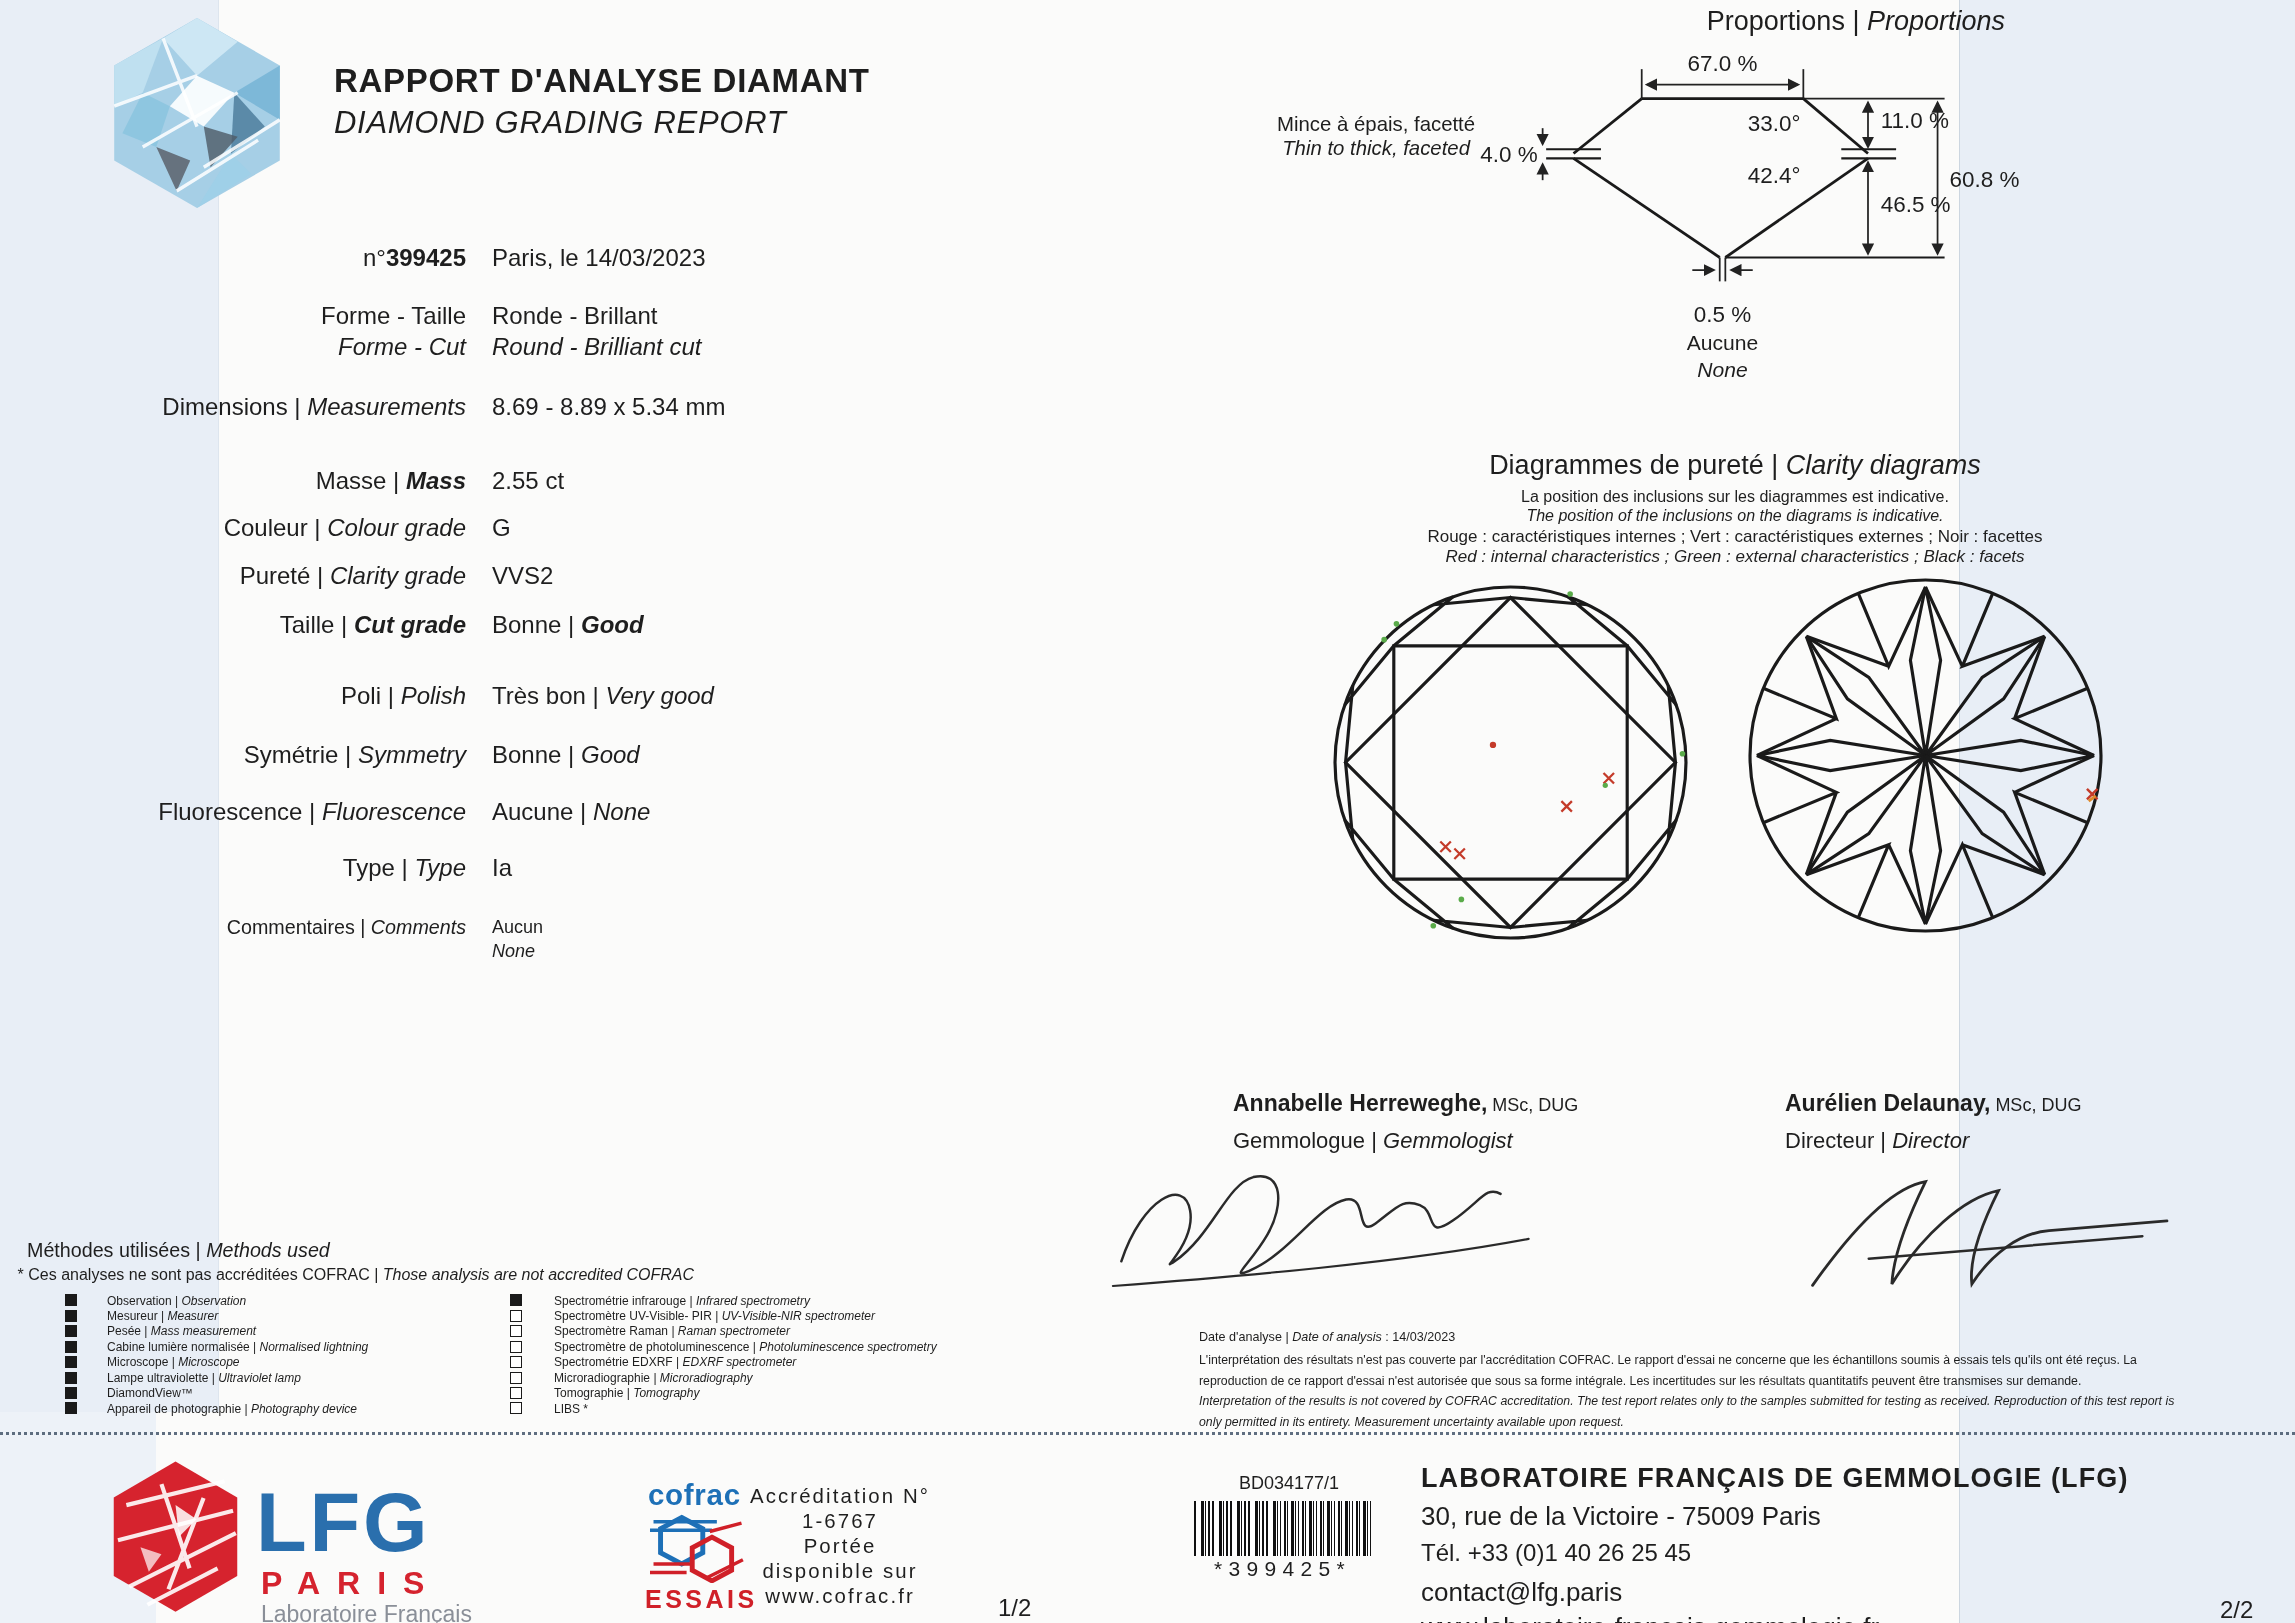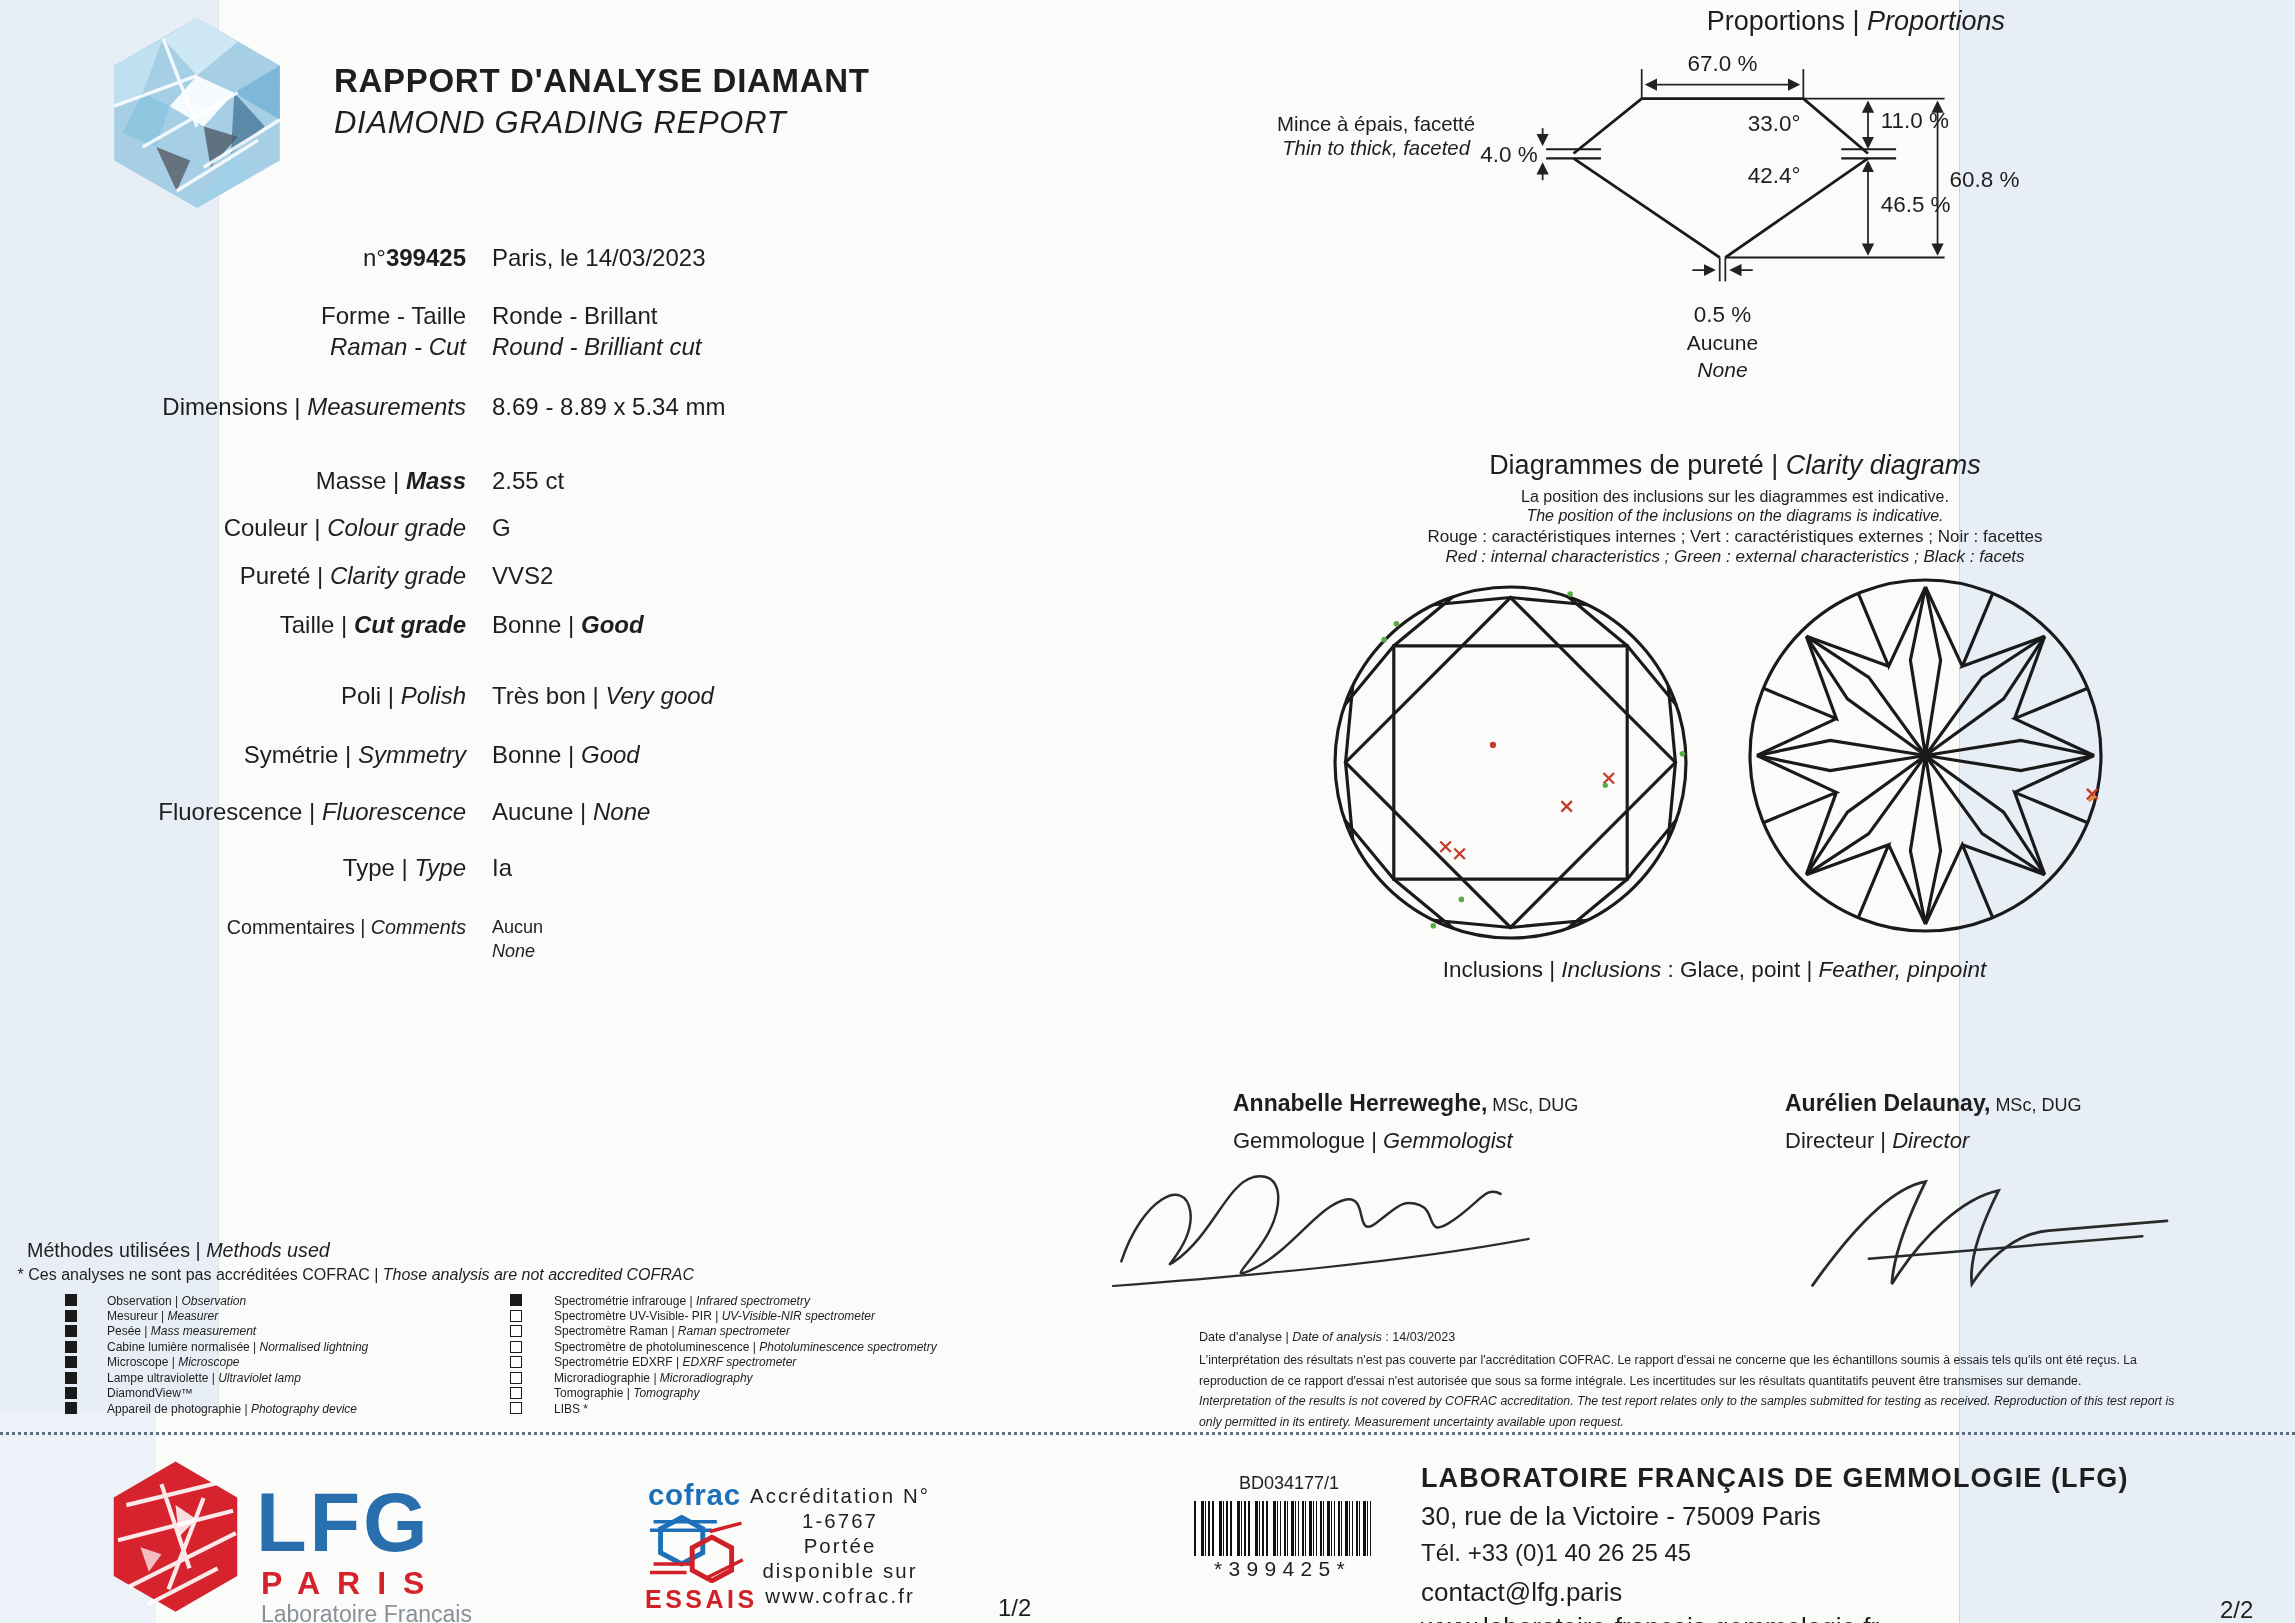--- a/index.html
+++ b/index.html
@@ -46,21 +46,21 @@
   <div class="abs" style="left:334px;top:62px;font-size:33px;font-weight:bold;letter-spacing:0.7px;">RAPPORT D'ANALYSE DIAMANT</div>
   <div class="abs it" style="left:334px;top:105px;font-size:31px;font-weight:normal;letter-spacing:0.7px;">DIAMOND GRADING REPORT</div>
 
   <div>
     <div class="row-lbl" style="top:244px;"><span>n°</span><b>399425</b></div>
     <div class="row-val" style="top:244px;">Paris, le 14/03/2023</div>
   </div>
 
   <div>
     <div class="row-lbl" style="top:302px;">Forme - Taille</div>
-    <div class="row-lbl it" style="top:333px;">Raman - Cut</div>
+    <div class="row-lbl it" style="top:333px;">Forme - Cut</div>
     <div class="row-val" style="top:302px;">Ronde - Brillant</div>
     <div class="row-val it" style="top:333px;">Round - Brilliant cut</div>
   </div>
 
   <div>
     <div class="row-lbl" style="top:393px;"><span>Dimensions</span><span> | </span><span class="it">Measurements</span></div>
     <div class="row-val" style="top:393px;">8.69 - 8.89 x 5.34 mm</div>
   </div>
   <div>
     <div class="row-lbl" style="top:467px;"><span>Masse</span><span> | </span><span class="it" style="font-weight:bold">Mass</span></div>
@@ -197,23 +197,20 @@
       <path d="M-92.4,-38.3 L-50.8,-21 L-67.9,-67.9 M-50.8,-21 L-96,0"></path>
       <path d="M-92.4,38.3 L-50.8,21 L-96,0 M-50.8,21 L-67.9,67.9"></path>
       <path d="M-38.3,92.4 L-21,50.8 L-67.9,67.9 M-21,50.8 L0,96"></path>
       <path d="M38.3,92.4 L21,50.8 L0,96 M21,50.8 L67.9,67.9"></path>
       <path d="M92.4,38.3 L50.8,21 L67.9,67.9 M50.8,21 L96,0"></path>
     </g>
     <path d="M92,19 L98,25 M92,25 L98,19" stroke="#c43b2a" stroke-width="1.4" fill="none"></path>
     <path d="M93,26 L97,23" stroke="#e08a2a" stroke-width="1.6" fill="none"></path>
   </svg>
 
-  <div class="abs note-line" style="left:1377px;top:957px;width:675px;text-align:center;font-size:22.5px;">
-    <span>Inclusions</span><span> | </span><span class="it">Inclusions</span><span> : </span><span>Glace, point</span><span> | </span><span class="it">Feather, pinpoint</span>
-  </div>
 
   <div class="abs" style="left:1233px;top:1090px;font-size:23px;white-space:nowrap;">
     <b>Annabelle Herreweghe,</b><span style="font-size:18px;"> MSc, DUG</span>
   </div>
   <div class="abs" style="left:1233px;top:1128px;font-size:22px;white-space:nowrap;">
     <span>Gemmologue</span><span> | </span><span class="it">Gemmologist</span>
   </div>
   <svg class="abs" style="left:1107px;top:1156px" width="436" height="151" viewBox="0 0 620 215">
     <path d="M20,150 C50,60 110,30 118,78 C126,126 70,168 96,150 C150,112 170,40 208,30 C250,20 252,70 228,112 C204,154 170,178 205,162 C260,138 300,70 340,62 C372,56 352,118 382,96 C412,74 420,60 445,70 C470,80 452,120 492,92 C532,64 540,42 560,54" fill="none" stroke="#2a2a2a" stroke-width="3.5" stroke-linecap="round"></path>
     <path d="M8,185 C180,172 420,152 600,118" fill="none" stroke="#2a2a2a" stroke-width="3" stroke-linecap="round"></path>

